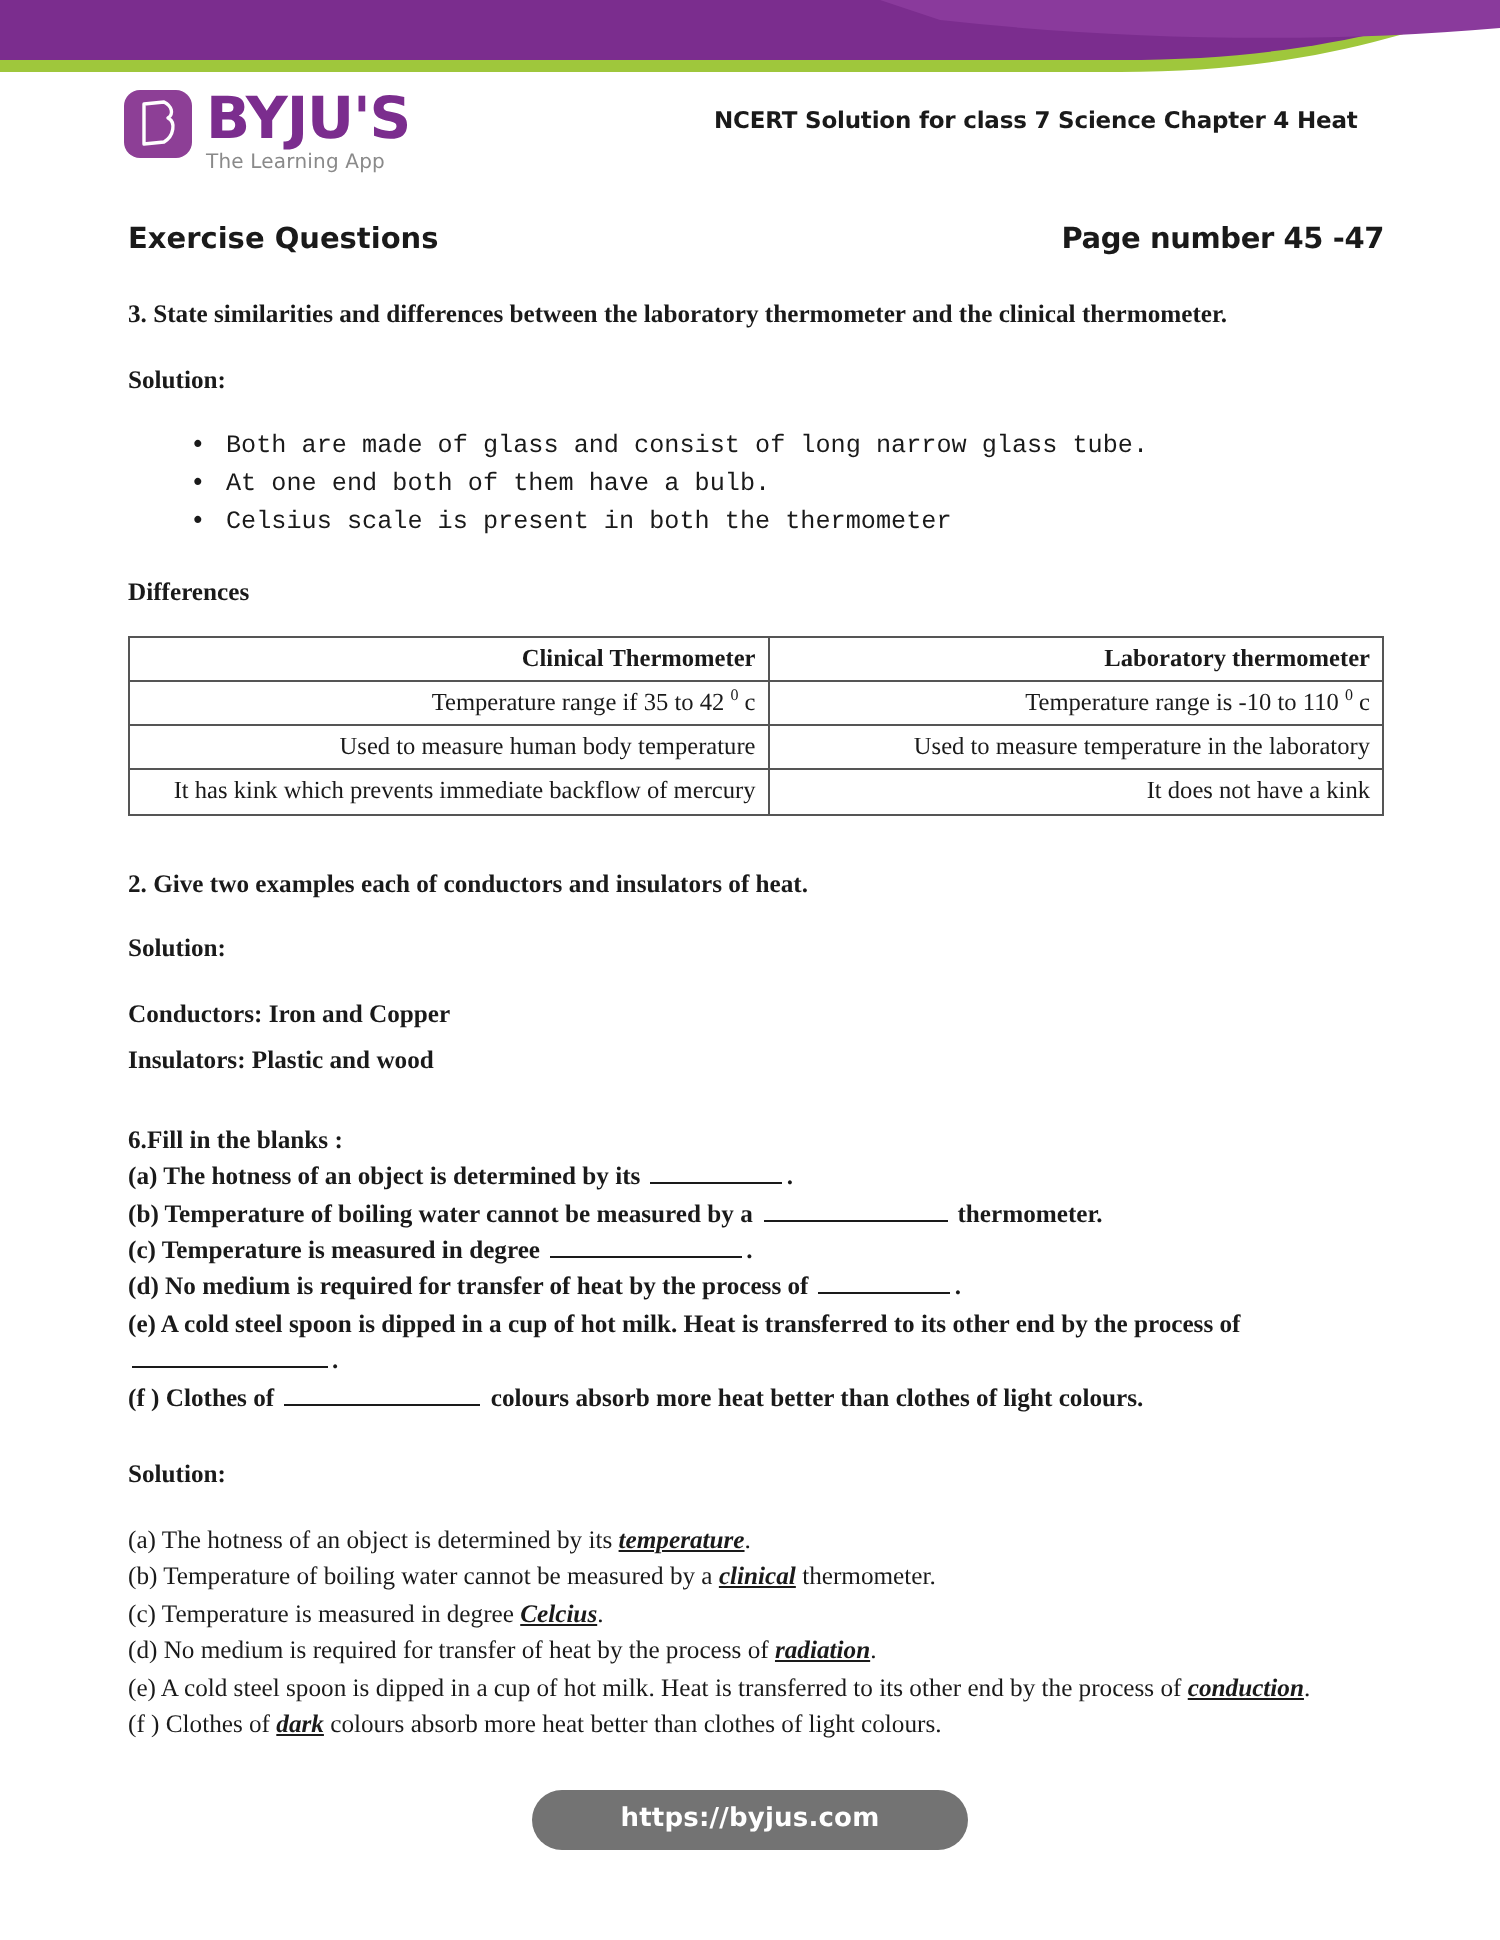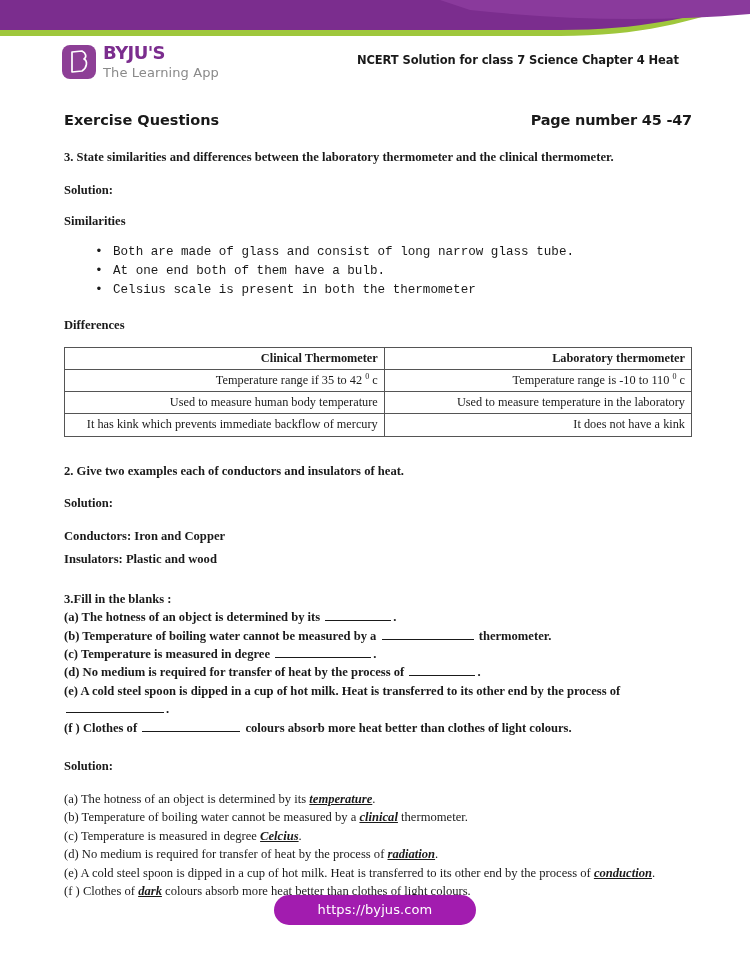--- a/index.html
+++ b/index.html
@@ -50,29 +50,29 @@
     margin-top: 1px;
   }
   .logo-mark svg { position: absolute; top: 5px; left: 7px; }
   .logo-text {
     margin-left: 7px;
     line-height: 1;
   }
   .logo-word {
     font-family: "DejaVu Sans", sans-serif;
     font-weight: bold;
-    font-size: 18px;
+    font-size: 29px;
     letter-spacing: -0.6px;
     color: #7b2d8e;
     display: block;
     line-height: 1.05;
   }
   .logo-sub {
     font-family: "DejaVu Sans", sans-serif;
-    font-size: 13px;
+    font-size: 10px;
     color: #8a8a8a;
     display: block;
     margin-top: 3px;
     letter-spacing: 0.1px;
   }
   .doc-title {
     position: absolute;
     left: 357px;
     top: 11px;
     font-family: "DejaVu Sans", sans-serif;
@@ -197,27 +197,28 @@
   
   .footer {
     position: absolute;
     left: 0;
     top: 895px;
     width: 750px;
     display: flex;
     justify-content: center;
   }
   .url-pill {
-    background: #a21caf;
+    background: #737373;
     color: #ffffff;
     font-family: "DejaVu Sans", sans-serif;
     font-size: 13px;
     padding: 7px 44px 8px 44px;
     border-radius: 18px;
     letter-spacing: 0.1px;
+    font-weight: bold;
   }
 </style>
 </head>
 <body>
 
 <div class="header-bands">
   <svg width="750" height="46" viewBox="0 0 750 46" xmlns="http://www.w3.org/2000/svg">
 
     <path d="M0,18 L0,36 L560,36 C640,36 690,22 750,2 L750,0 L640,0 C600,10 600,18 540,18 Z" fill="#9fc73c"></path>
 
@@ -243,21 +244,20 @@
 
 <div class="page">
 
   <div class="section-head">
     <span class="left">Exercise Questions</span>
     <span class="right">Page number 45 -47</span>
   </div>
 
   <p class="q-text">3. State similarities and differences between the laboratory thermometer and the clinical thermometer.</p>
   <p class="lbl">Solution:</p>
-  <p class="lbl tight">Similarities</p>
 
   <ul class="bullets">
     <li>Both are made of glass and consist of long narrow glass tube.</li>
     <li>At one end both of them have a bulb.</li>
     <li>Celsius scale is present in both the thermometer</li>
   </ul>
 
   <p class="lbl tight">Differences</p>
 
   <table class="cmp">
@@ -286,21 +286,21 @@
   </table>
 
   <p class="q-text">2. Give two examples each of conductors and insulators of heat.</p>
   <p class="lbl">Solution:</p>
   <div class="block-gap">
     <p class="plain">Conductors: Iron and Copper</p>
     <p class="plain">Insulators: Plastic and wood</p>
   </div>
 
   <div class="fib-group">
-    <p class="fib">3.Fill in the blanks :</p>
+    <p class="fib">6.Fill in the blanks :</p>
     <p class="fib"><span>(a) The hotness of an object is determined by its </span><span class="blank w1"></span><span>.</span></p>
     <p class="fib"><span>(b) Temperature of boiling water cannot be measured by a </span><span class="blank w2"></span><span> thermometer.</span></p>
     <p class="fib"><span>(c) Temperature is measured in degree </span><span class="blank w3"></span><span>.</span></p>
     <p class="fib"><span>(d) No medium is required for transfer of heat by the process of </span><span class="blank w4"></span><span>.</span></p>
     <p class="fib"><span>(e) A cold steel spoon is dipped in a cup of hot milk. Heat is transferred to its other end by the process of </span><span class="blank w5"></span><span>.</span></p>
     <p class="fib"><span>(f ) Clothes of </span><span class="blank w6"></span><span> colours absorb more heat better than clothes of light colours.</span></p>
   </div>
 
   <p class="lbl">Solution:</p>
 

